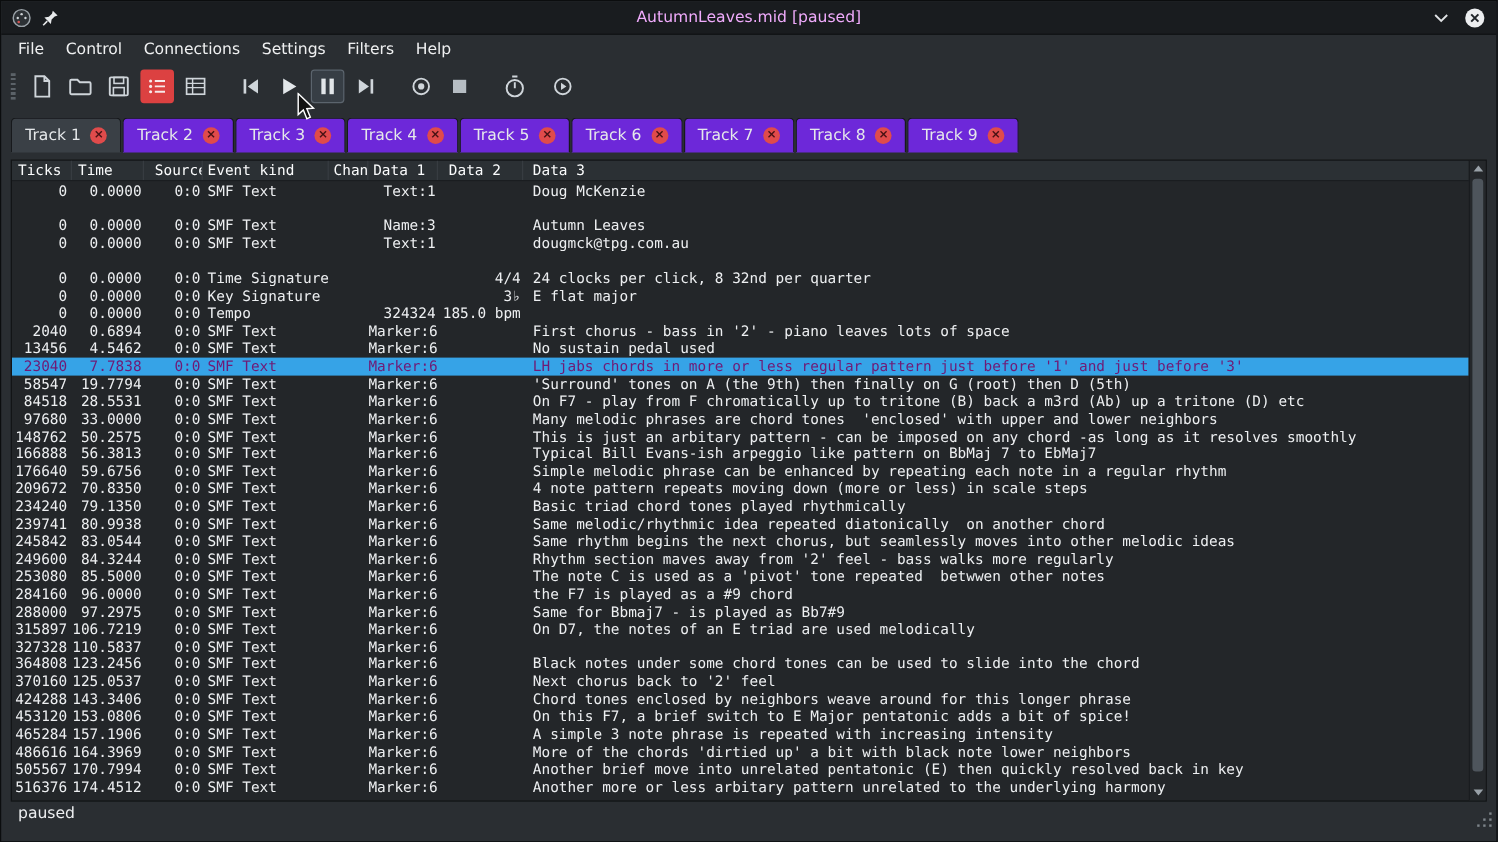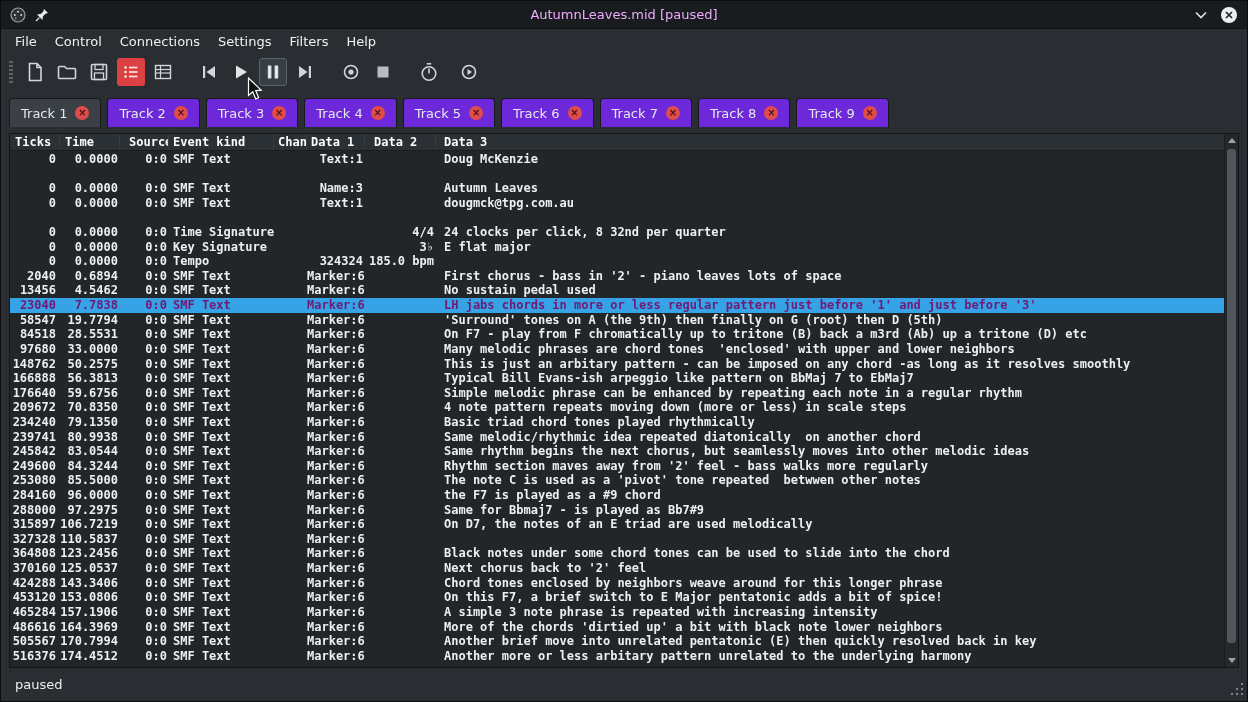--- a/index.html
+++ b/index.html
@@ -23,31 +23,31 @@
   
   .toolbar { height:36px; display:flex; align-items:center; padding-left:6px; }
   .handle { width:4px; height:22px; margin:0 8px 0 2px;
     background:repeating-linear-gradient(180deg,#5b6268 0 2px,transparent 2px 4px); }
   .toolbar-buttons { display:flex; align-items:center; gap:4px; }
   .tool-btn { width:28px; height:28px; display:flex; align-items:center; justify-content:center; border-radius:3px; }
   .tool-btn.red { background:#dc4141; }
   .tool-btn.pressed { background:#373e45; border:1px solid #5b646d; }
   .ic { display:flex; align-items:center; justify-content:center; }
   
-  .tabbar { position:absolute; top:97px; left:8px; height:29px; display:flex; gap:6px;text-align:right; }
+  .tabbar { position:absolute; top:97px; left:8px; height:29px; display:flex; gap:1px;text-align:right; }
   .tab { height:29px; display:flex; align-items:center; gap:8px; padding:0 11px;
     background:#6d28d9; border:1px solid #17191c; border-bottom:none;
     border-radius:4px 4px 0 0; font-size:13px; color:#e5e8ea; }
   .tab.active { background:#3a4046; }
   .tab-close { width:14px; height:14px; border-radius:50%; background:#e04b4b;
     color:#461113; font-size:10px; font-weight:bold; line-height:1;
     display:flex; align-items:center; justify-content:center; }
   
   .etable { position:absolute; left:8px; right:8px; top:132px; bottom:33px;
-    background:#232629; border:1px solid #121416;font-weight:bold; }
+    background:#232629; border:1px solid #121416; }
   .thead { display:grid; grid-template-columns:50px 60px 49px 105px 33px 58px 71px 1fr;
     height:17px; line-height:17px; margin-right:14px; background:#2b3034;
     border-bottom:1px solid #1a1d20; font-family:"DejaVu Sans Mono","Liberation Mono",monospace;
     font-size:12px; color:#fbfcfd; }
   .hc { overflow:hidden; white-space:pre; border-right:1px solid #373c41; }
   .hc0{padding-left:5px} .hc1{padding-left:5px} .hc2{padding-left:9px} .hc3{padding-left:4px}
   .hc4{padding-left:4px} .hc5{padding-left:4px} .hc6{padding-left:9px} .hc7{padding-left:8px;border-right:none}
   .tbody { position:absolute; top:18px; left:0; right:14px; bottom:0; overflow:hidden;
     font-family:"DejaVu Sans Mono","Liberation Mono",monospace; font-size:12px; }
   .row { display:grid; grid-template-columns:50px 60px 49px 105px 33px 58px 71px 1fr;
@@ -60,21 +60,21 @@
   
   .sbar { position:absolute; top:0; right:0; bottom:0; width:14px; background:#25282b;
     border-left:1px solid #191c1f; }
   .sb-up { position:absolute; top:4px; left:3px; width:0; height:0;
     border-left:4px solid transparent; border-right:4px solid transparent; border-bottom:5px solid #99a1a8; }
   .sb-down { position:absolute; bottom:4px; left:3px; width:0; height:0;
     border-left:4px solid transparent; border-right:4px solid transparent; border-top:5px solid #99a1a8; }
   .sb-thumb { position:absolute; top:15px; bottom:24px; left:2px; right:2px;
     background:#4e555c; border-radius:3px; }
   
-  .statusbar { position:absolute; left:0; right:0; bottom:2px; height:30px;
+  .statusbar { position:absolute; left:0; right:0; bottom:8px; height:30px;
     display:flex; align-items:center; padding-left:14px; font-size:13px; color:#eceef0; }
   .grip { position:absolute; right:4px; bottom:4px; width:2px; height:2px; background:#7d848a;
     box-shadow:-5px 0 0 #7d848a, -10px 0 0 #7d848a, 0 -5px 0 #7d848a, -5px -5px 0 #7d848a, 0 -10px 0 #7d848a; }
   
   .cursor { position:absolute; left:246px; top:76px; z-index:50; pointer-events:none; }
 </style>
 </head>
 <body>
 
 <div class="app">

